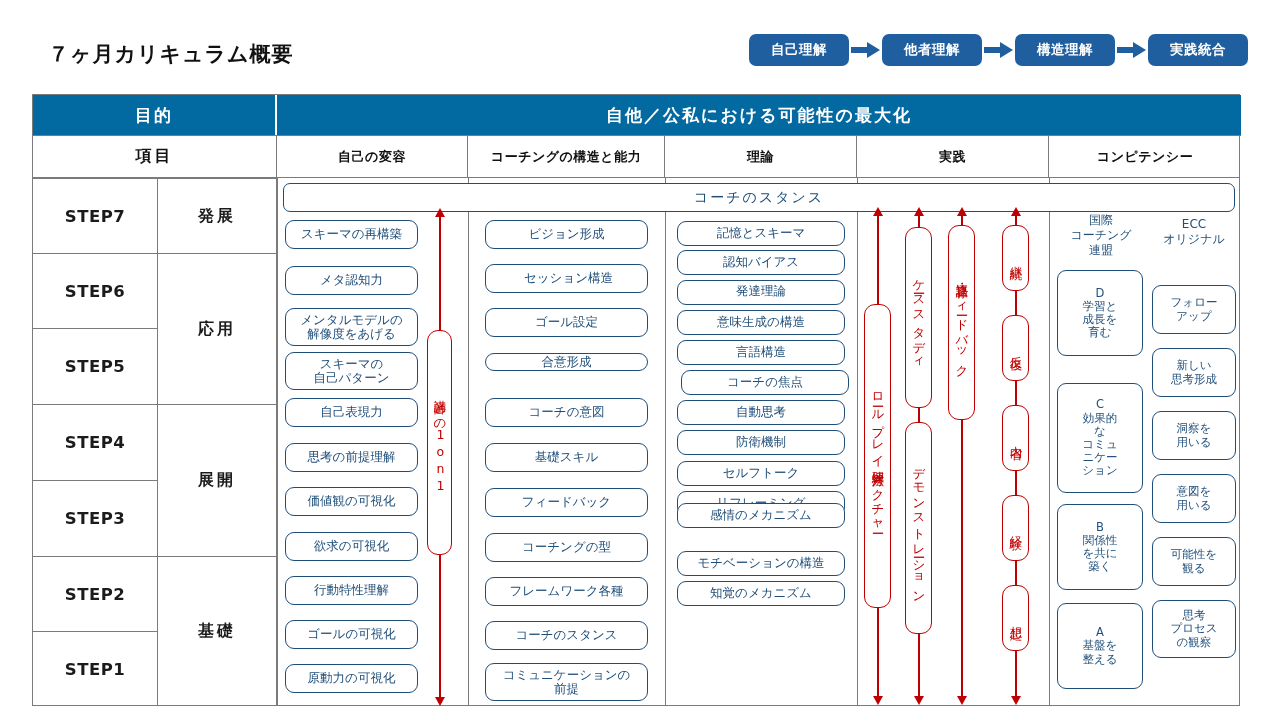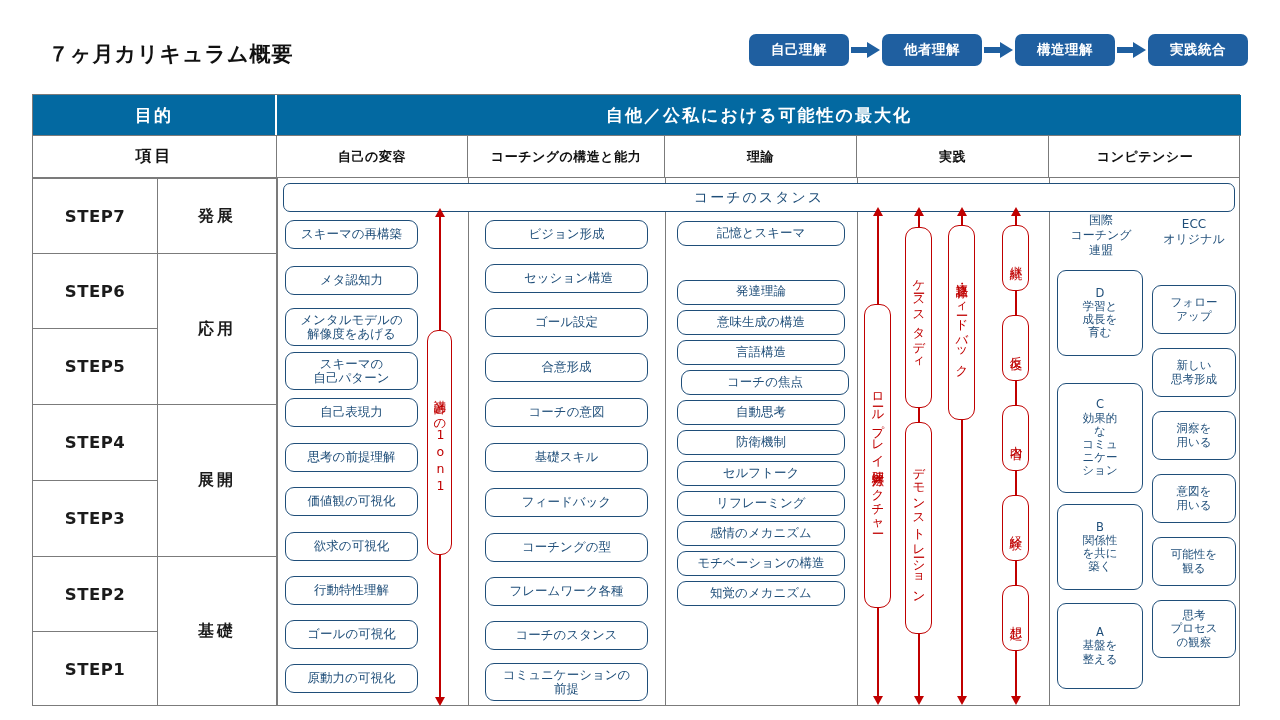--- a/index.html
+++ b/index.html
@@ -156,39 +156,40 @@
 
   <div class="rarrow up" style="left:402px;top:113px;"></div>
   <div class="raxis" style="left:406px;top:121px;height:114px;"></div>
   <div class="rpill short" style="left:394px;top:235px;width:25px;height:225px;">講師との1on1</div>
   <div class="raxis" style="left:406px;top:460px;height:143px;"></div>
   <div class="rarrow down" style="left:402px;top:602px;"></div>
 
   <div class="pill" style="left:452px;top:125px;width:163px;height:29px;">ビジョン形成</div>
   <div class="pill" style="left:452px;top:169px;width:163px;height:29px;padding-left:7px;">セッション構造</div>
   <div class="pill" style="left:452px;top:213px;width:163px;height:29px;">ゴール設定</div>
-  <div class="pill" style="left:452px;top:258px;width:163px;height:29px;">合意形成</div>
+  <div class="pill" style="left:452px;top:258px;width:163px;height:18px;">合意形成</div>
   <div class="pill" style="left:452px;top:303px;width:163px;height:29px;">コーチの意図</div>
   <div class="pill" style="left:452px;top:348px;width:163px;height:29px;">基礎スキル</div>
   <div class="pill" style="left:452px;top:393px;width:163px;height:29px;">フィードバック</div>
   <div class="pill" style="left:452px;top:438px;width:163px;height:29px;">コーチングの型</div>
   <div class="pill" style="left:452px;top:482px;width:163px;height:29px;">フレームワーク各種</div>
   <div class="pill" style="left:452px;top:526px;width:163px;height:29px;">コーチのスタンス</div>
   <div class="pill" style="left:452px;top:568px;width:163px;height:38px;">コミュニケーションの<br>前提</div>
 
   <div class="pill" style="left:644px;top:126px;width:168px;height:25px;">記憶とスキーマ</div>
+  <div class="pill" style="left:644px;top:155px;width:168px;height:25px;">認知バイアス</div>
   <div class="pill" style="left:644px;top:185px;width:168px;height:25px;font-family:Liberation Mono, monospace;">発達理論</div>
   <div class="pill" style="left:644px;top:215px;width:168px;height:25px;">意味生成の構造</div>
   <div class="pill" style="left:644px;top:245px;width:168px;height:25px;">言語構造</div>
   <div class="pill" style="left:648px;top:275px;width:168px;height:25px;">コーチの焦点</div>
   <div class="pill" style="left:644px;top:305px;width:168px;height:25px;">自動思考</div>
   <div class="pill" style="left:644px;top:335px;width:168px;height:25px;">防衛機制</div>
   <div class="pill" style="left:644px;top:366px;width:168px;height:25px;">セルフトーク</div>
   <div class="pill" style="left:644px;top:396px;width:168px;height:25px;">リフレーミング</div>
-  <div class="pill" style="left:644px;top:426px;width:168px;height:25px;">感情のメカニズム</div>
+  <div class="pill" style="left:644px;top:408px;width:168px;height:25px;">感情のメカニズム</div>
   <div class="pill" style="left:644px;top:456px;width:168px;height:25px;">モチベーションの構造</div>
   <div class="pill" style="left:644px;top:486px;width:168px;height:25px;">知覚のメカニズム</div>
 
   <div class="rarrow up" style="left:840px;top:112px;"></div>
   <div class="raxis" style="left:844px;top:120px;height:89px;"></div>
   <div class="rpill" style="left:831px;top:209px;width:27px;height:304px;">ロールプレイ練習方法レクチャー</div>
   <div class="raxis" style="left:844px;top:513px;height:89px;"></div>
   <div class="rarrow down" style="left:840px;top:601px;"></div>
 
   <div class="rarrow up" style="left:881px;top:112px;"></div>

